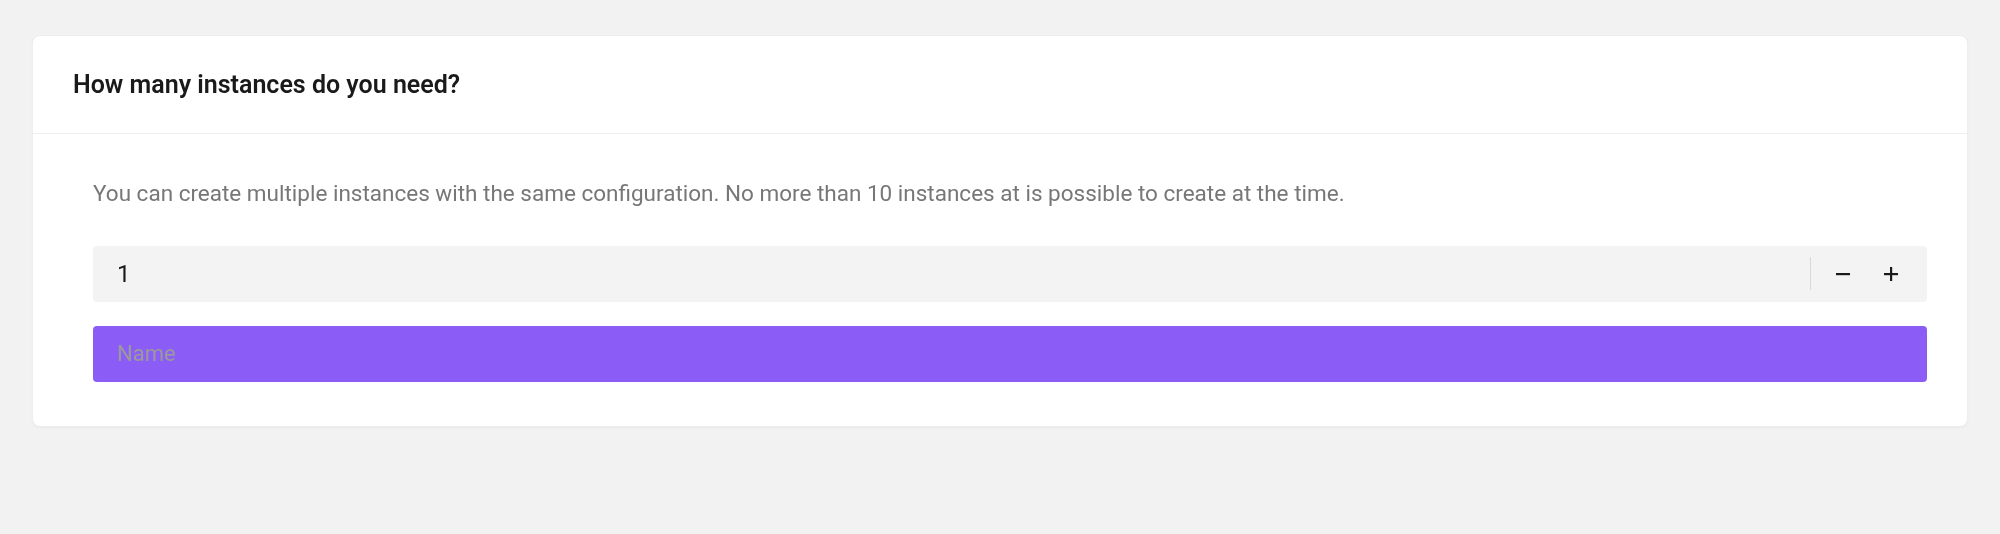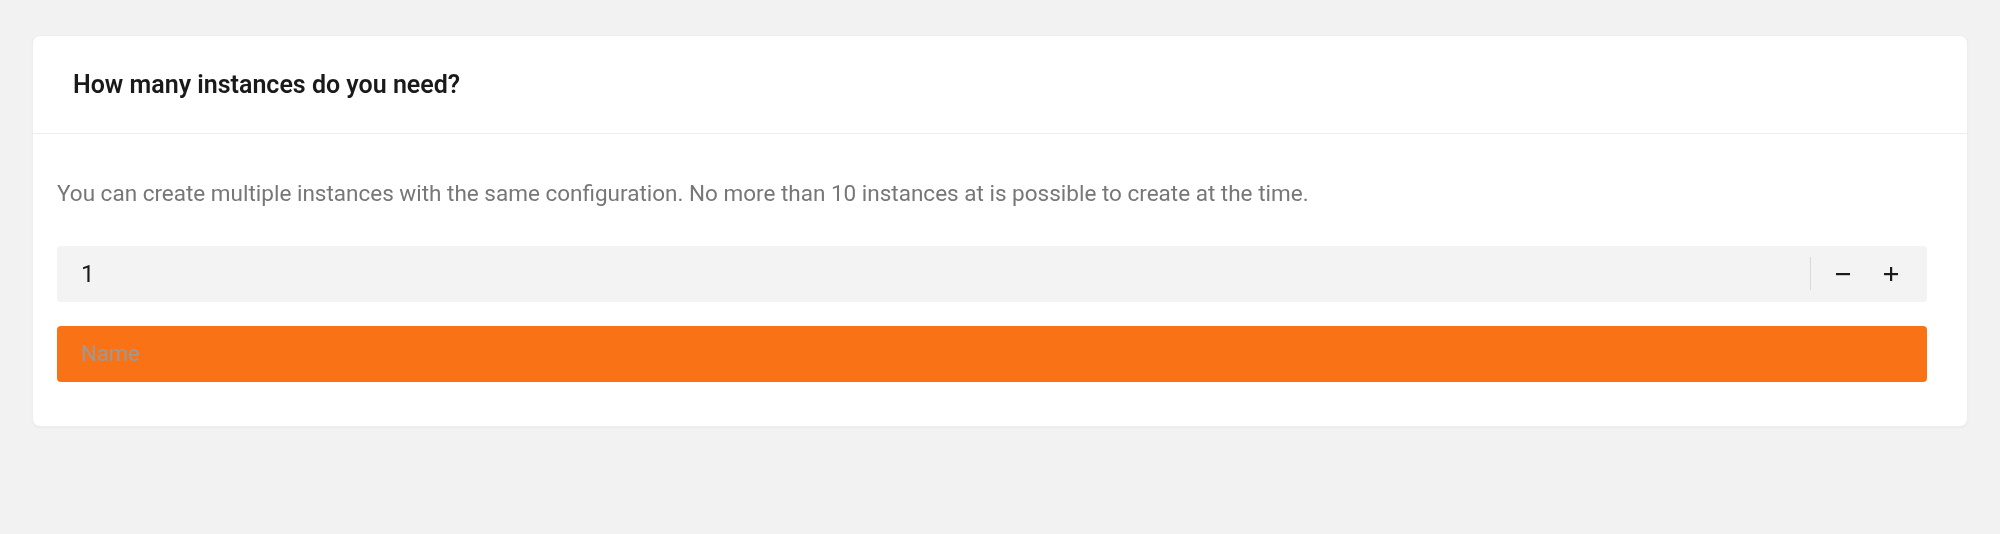--- a/index.html
+++ b/index.html
@@ -23,21 +23,21 @@
     .card-header {
       padding: 34px 27px 34px 40px;
       border-bottom: 1px solid #eeeeee;
     }
     .card-header h2 {
       font-size: 25px;
       font-weight: 600;
       color: #1a1a1a;
     }
     .card-body {
-      padding: 44px 40px 44px 24px;
+      padding: 44px 40px 44px 60px;
     }
     .description {
       color: #777777;
       font-size: 22.5px;
       line-height: 1.4;
       margin-bottom: 36px;
     }
     .stepper {
       display: flex;
       align-items: stretch;
@@ -79,21 +79,21 @@
       color: #1a1a1a;
       padding: 0;
     }
     .stepper-btn svg {
       display: block;
     }
     .name-input {
       width: 100%;
       height: 56px;
       border: none;
-      background: #f97316;
+      background: #8b5cf6;
       border-radius: 4px;
       font-size: 22px;
       color: #1a1a1a;
       padding: 0 24px;
       outline: none;
       font-family: inherit;
     }
     .name-input::placeholder {
       color: #9a9a9a;
     }

